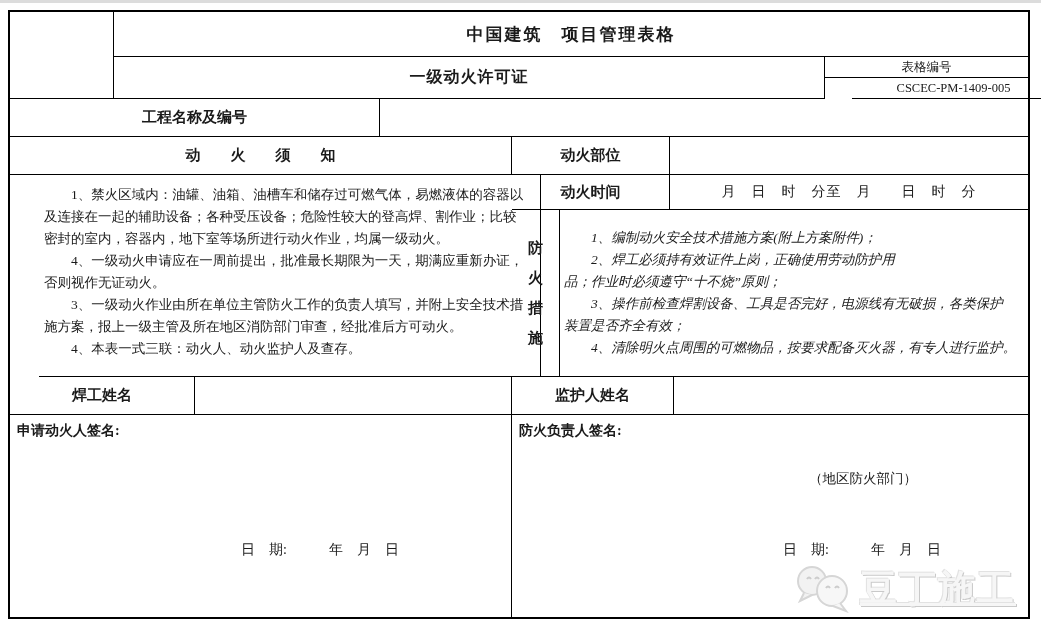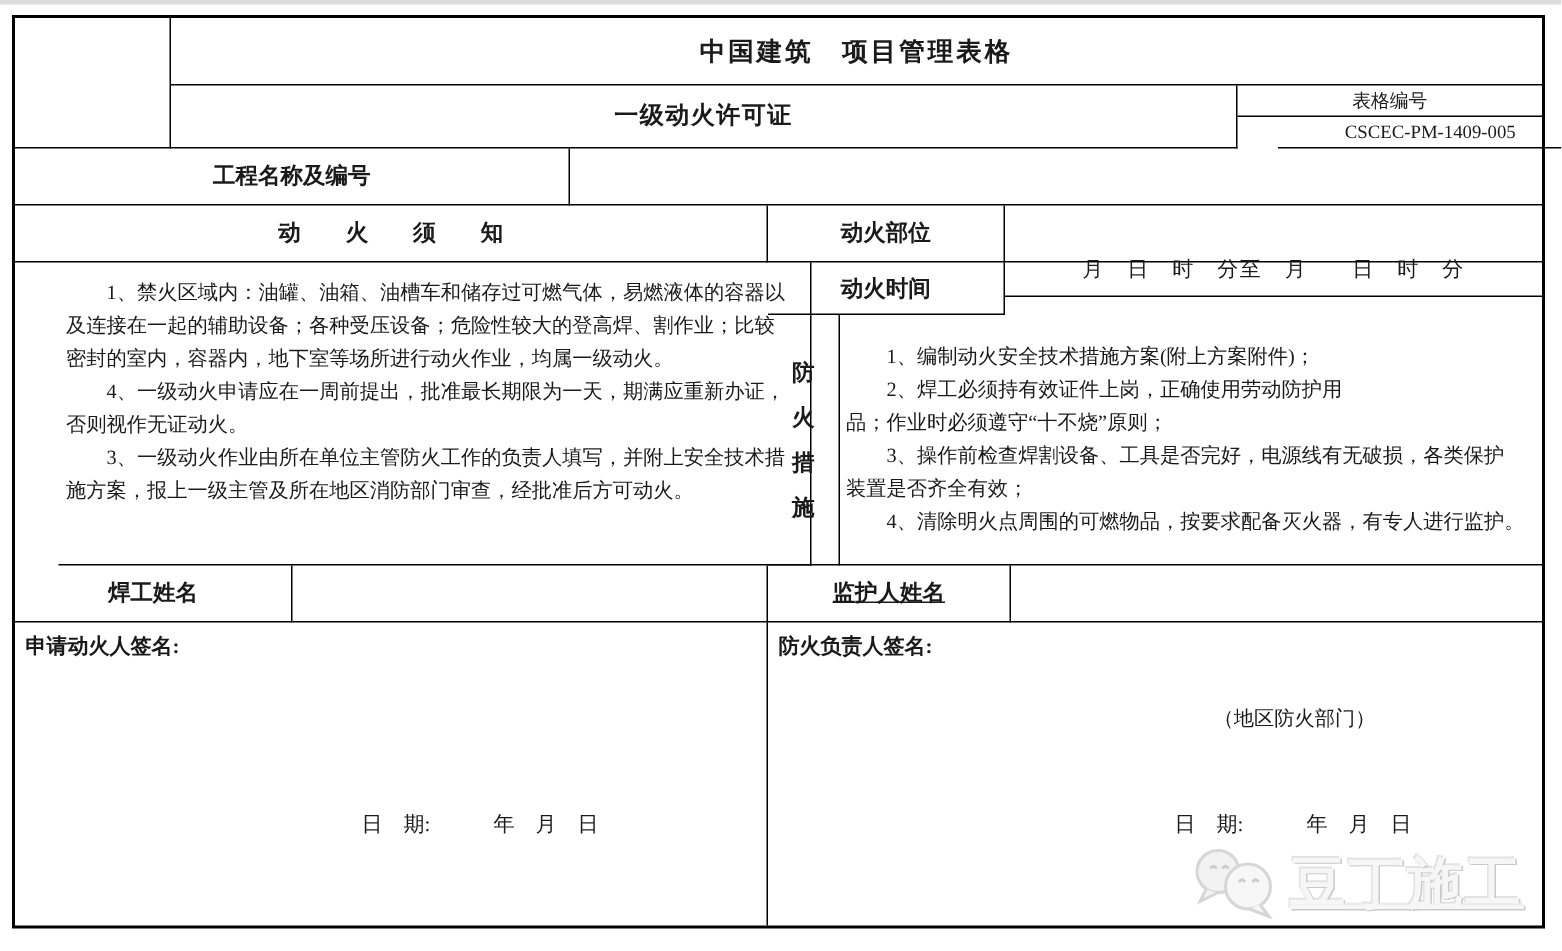--- a/index.html
+++ b/index.html
@@ -10,21 +10,21 @@
   .cell{position:absolute;box-sizing:border-box;}
   .br{border-right:1px solid #000;}
   .bb{border-bottom:1px solid #000;}
   .center{display:flex;align-items:center;justify-content:center;}
   .org-title{font-size:17px;font-weight:bold;letter-spacing:2px;}
   .form-title{font-size:16px;font-weight:bold;letter-spacing:1px;}
   .code{font-size:12.5px;}
   .lab15{font-size:15px;font-weight:bold;text-align:center;}
   .notice-body{padding:9px 5px 0 5px;font-size:13.5px;line-height:22px;}
   .para{white-space:pre-wrap;text-indent:2em;margin:0;}
-  .measures-body{padding:17px 2px 0 4px;font-size:13.5px;line-height:22px;}
+  .measures-body{padding:17px 2px 0 4px;font-size:13.5px;line-height:22px;font-style:italic;}
   .vlabel{display:flex;flex-direction:column;align-items:center;justify-content:center;gap:11px;font-size:15px;font-weight:600;}
   .time-val{font-size:14px;letter-spacing:1px;}
   .sig-label{position:absolute;left:7px;top:7px;font-size:14px;font-weight:bold;}
   .dept-note{position:absolute;left:0;top:55px;width:405px;text-align:right;font-size:13.5px;}
   .date-line{position:absolute;top:126px;font-size:14px;}
   .date-left{left:120px;width:380px;text-align:center;}
   .date-right{left:150px;width:400px;text-align:center;}
   .watermark{position:absolute;left:792px;top:560px;width:235px;height:58px;display:flex;align-items:center;gap:6px;pointer-events:none;}
   .wm-text{font-size:37px;font-weight:bold;color:#f6f6f6;letter-spacing:2px;
            text-shadow:1px 1px 0 #c9c9c9,-1px -1px 0 #e2e2e2,0 0 1px #cfcfcf;white-space:nowrap;text-decoration:underline;}
@@ -48,46 +48,47 @@
 
     <div class="cell br bb center lab15" style="left:0;top:125px;width:502px;height:38px;">动　　火　　须　　知</div>
     <div class="cell br bb notice-body" style="left:0;top:163px;width:502px;height:202px;margin-left:29px;">
       <p class="para">1、禁火区域内：油罐、油箱、油槽车和储存过可燃气体，易燃液体的容器以
 及连接在一起的辅助设备；各种受压设备；危险性较大的登高焊、割作业；比较
 密封的室内，容器内，地下室等场所进行动火作业，均属一级动火。</p>
       <p class="para">4、一级动火申请应在一周前提出，批准最长期限为一天，期满应重新办证，
 否则视作无证动火。</p>
       <p class="para">3、一级动火作业由所在单位主管防火工作的负责人填写，并附上安全技术措
 施方案，报上一级主管及所在地区消防部门审查，经批准后方可动火。</p>
+      <p class="para">4、本表一式三联：动火人、动火监护人及查存。</p>
     </div>
 
     <div class="cell br bb center lab15" style="left:502px;top:125px;width:158px;height:38px;">动火部位</div>
     <div class="cell bb" style="left:660px;top:125px;width:358px;height:38px;"></div>
 
     <div class="cell br bb center lab15" style="left:502px;top:163px;width:158px;height:35px;">动火时间</div>
-    <div class="cell bb center time-val" style="left:660px;top:151px;width:358px;height:35px;">月　日　时　分至　月　　日　时　分</div>
+    <div class="cell bb center time-val" style="left:660px;top:163px;width:358px;height:35px;">月　日　时　分至　月　　日　时　分</div>
 
     <div class="cell br bb vlabel" style="left:502px;top:198px;width:48px;height:167px;">
       <span>防</span>
       <span>火</span>
       <span>措</span>
       <span>施</span>
     </div>
     <div class="cell bb measures-body" style="left:550px;top:198px;width:468px;height:167px;">
       <p class="para">1、编制动火安全技术措施方案(附上方案附件)；</p>
       <p class="para">2、焊工必须持有效证件上岗，正确使用劳动防护用
 品；作业时必须遵守“十不烧”原则；</p>
       <p class="para">3、操作前检查焊割设备、工具是否完好，电源线有无破损，各类保护
 装置是否齐全有效；</p>
       <p class="para">4、清除明火点周围的可燃物品，按要求配备灭火器，有专人进行监护。</p>
     </div>
 
     <div class="cell br bb center lab15" style="left:0;top:365px;width:185px;height:38px;">焊工姓名</div>
     <div class="cell br bb" style="left:185px;top:365px;width:317px;height:38px;"></div>
-    <div class="cell br bb center lab15" style="left:502px;top:365px;width:162px;height:38px;text-decoration:underline;">监护人姓名</div>
+    <div class="cell br bb center lab15" style="left:502px;top:365px;width:162px;height:38px;">监护人姓名</div>
     <div class="cell bb" style="left:664px;top:365px;width:354px;height:38px;"></div>
 
     <div class="cell br" style="left:0;top:403px;width:502px;height:202px;">
       <span class="sig-label">申请动火人签名:</span>
       <span class="date-line date-left">日　期:　　　年　月　日</span>
     </div>
     <div class="cell" style="left:502px;top:403px;width:516px;height:202px;">
       <span class="sig-label">防火负责人签名:</span>
       <span class="dept-note">（地区防火部门）</span>
       <span class="date-line date-right">日　期:　　　年　月　日</span>

